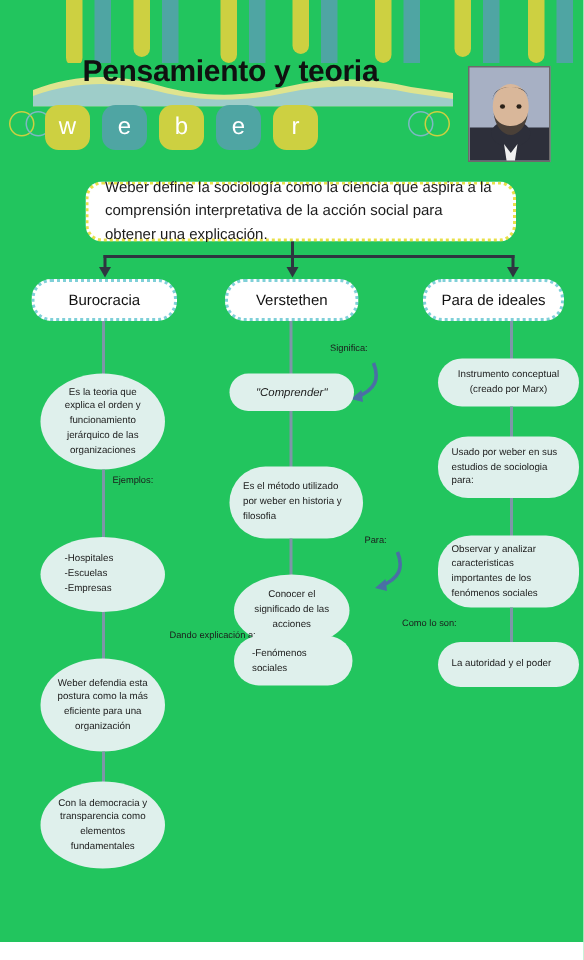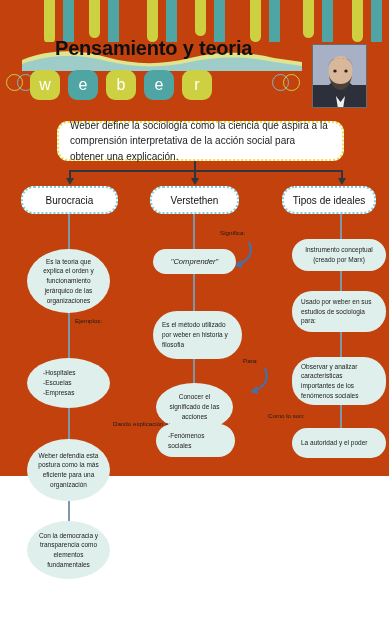--- a/index.html
+++ b/index.html
@@ -8,22 +8,22 @@
     width: 389px;
     height: 640px;
     background: #ffffff;
     font-family: "Liberation Sans", sans-serif;
     overflow: hidden;
   }
 
   #page {
     position: relative;
     width: 389px;
-    height: 476px;
-    background: #c2410c;
+    height: 628px;
+    background: #22c55e;
   }
 
   
   .stripes {
     position: absolute;
     top: 0; left: 0;
     width: 389px;
     height: 42px;
     overflow: hidden;
   }
@@ -261,21 +261,21 @@
   <div class="arrow-down" style="left:191px; top:178px;"></div>
   <div class="arrow-down" style="left:338px; top:178px;"></div>
 
   <div class="hdr-pill" id="hdr-1">
     <span>Verstethen</span>
   </div>
   <div class="hdr-pill" id="hdr-0">
     <span>Burocracia</span>
   </div>
   <div class="hdr-pill" id="hdr-2">
-    <span>Tipos de ideales</span>
+    <span>Para de ideales</span>
   </div>
 
   <div class="vline" style="left:68px; top:214px; height:36px;"></div>
 
   <div class="node oval center" style="left:27px; top:249px; width:83px; height:64px;">
     <span>Es la teoria que explica el orden y funcionamiento jerárquico de las organizaciones</span>
   </div>
 
   <div class="vline" style="left:68px; top:313px; height:46px;"></div>
   <div class="side-label" style="left:75px; top:317px;">Ejemplos:</div>

